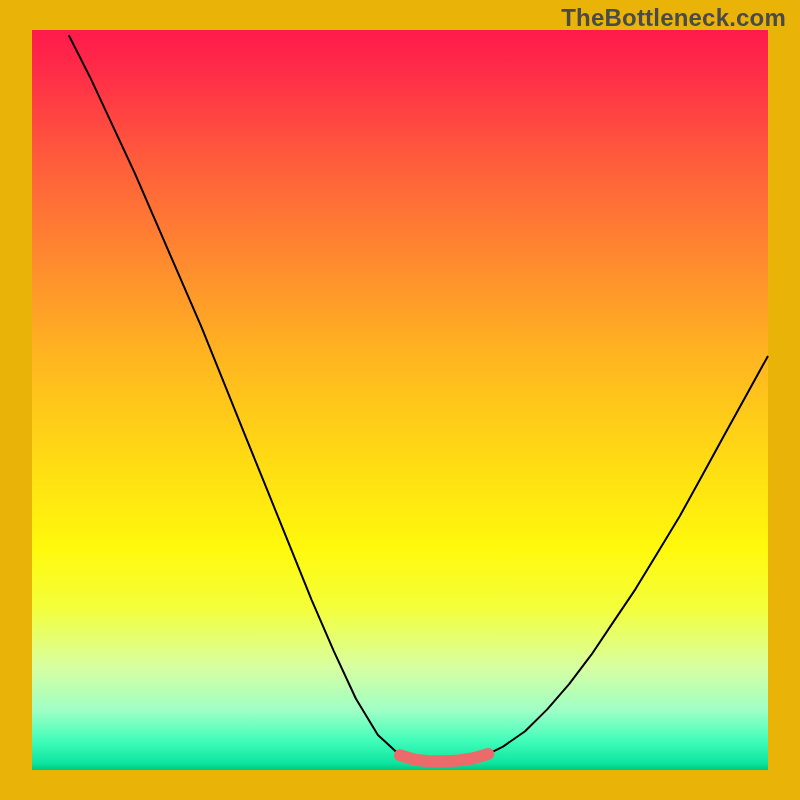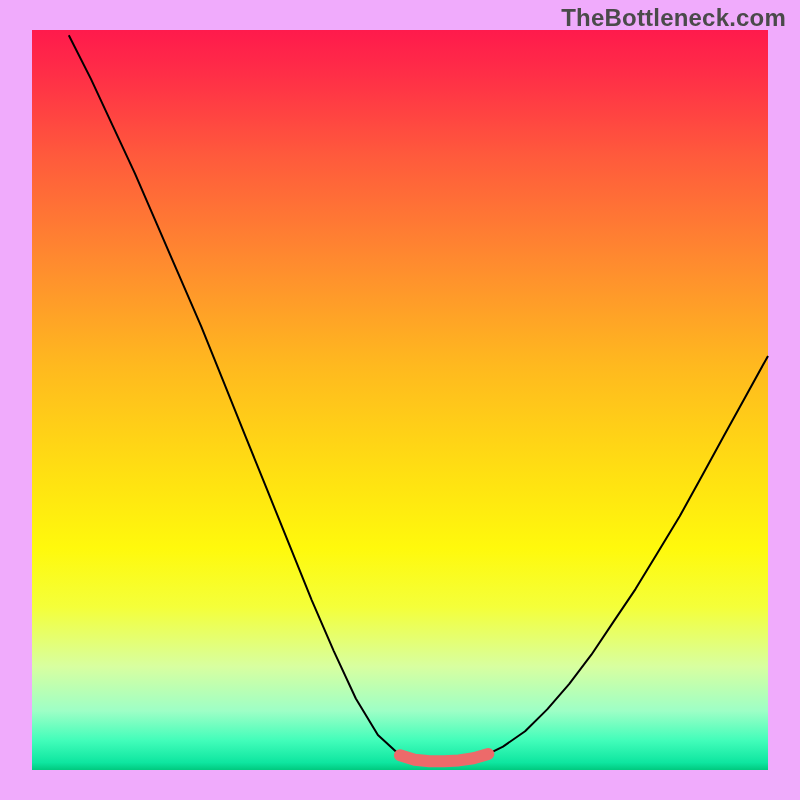--- a/index.html
+++ b/index.html
@@ -8,21 +8,21 @@
     width: 800px;
     height: 800px;
     background: #000;
     overflow: hidden;
     font-family: Arial, Helvetica, sans-serif;
   }
   .frame {
     position: relative;
     width: 800px;
     height: 800px;
-    background: #f0abfc;
+    background: #eab308;
   }
   .watermark {
     position: absolute;
     top: 4px;
     right: 14px;
     color: #4a4a4a;
     font-size: 24px;
     font-weight: 600;
     letter-spacing: 0.2px;
     user-select: none;

